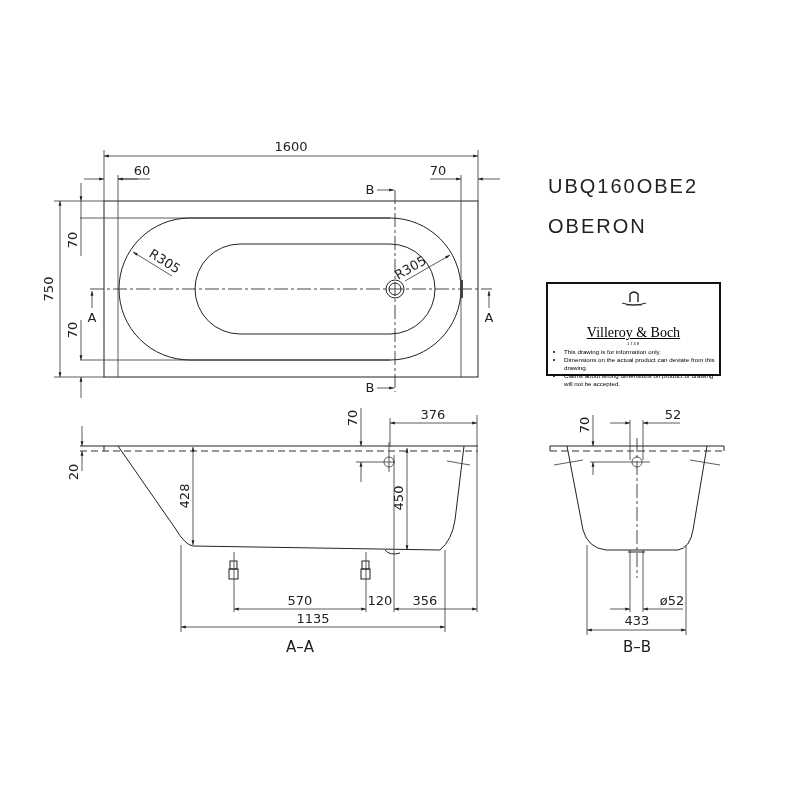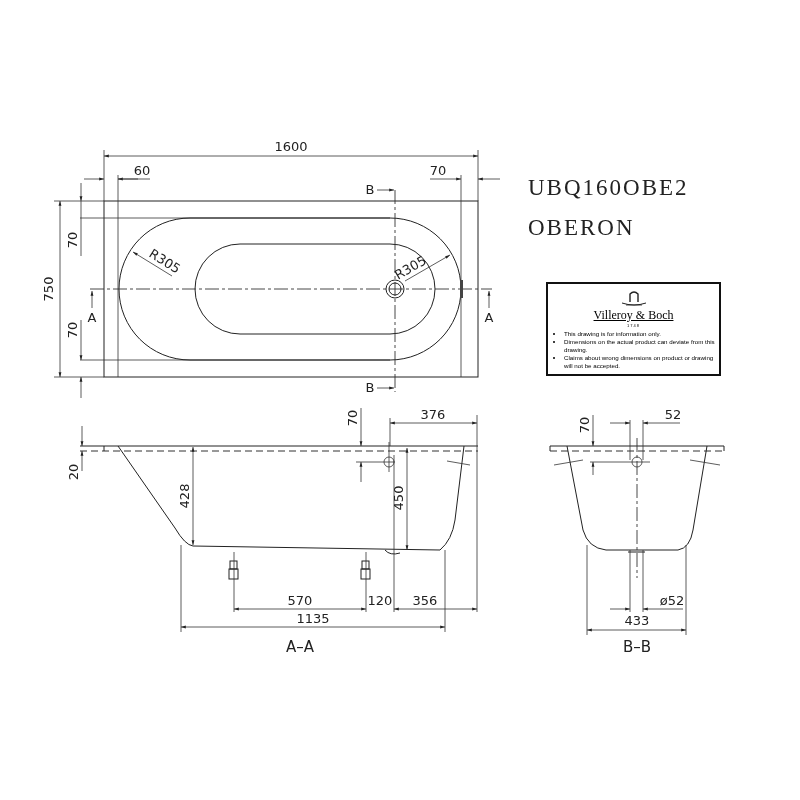--- a/index.html
+++ b/index.html
@@ -3,23 +3,23 @@
 <meta charset="utf-8">
 <style>
   html, body { margin:0; padding:0; background:#ffffff; }
   body { width:800px; height:800px; position:relative; overflow:hidden; font-family:"DejaVu Sans", sans-serif; }
   svg { position:absolute; left:0; top:0; }
   .ln { stroke:#222; stroke-width:1; fill:none; }
   .thin { stroke:#333; stroke-width:0.8; fill:none; }
   .dash { stroke:#333; stroke-width:1; fill:none; stroke-dasharray:7 4; }
   .center { stroke:#333; stroke-width:0.9; fill:none; stroke-dasharray:14 3 3 3; }
   .dim { font-family:"DejaVu Sans", sans-serif; font-size:13px; fill:#222; }
-  .title { position:absolute; left:528px; font-family:Liberation Serif, serif; font-size:23px; letter-spacing:2px; color:#222; font-weight:300; }
+  .title { position:absolute; left:548px; font-family:Liberation Sans, sans-serif; font-size:20px; letter-spacing:2px; color:#222; font-weight:300; }
   .notice { position:absolute; left:546px; top:282px; width:175px; height:94px; border:2px solid #111; background:#fff; box-sizing:border-box; font-family:"Liberation Sans", sans-serif; }
-  .notice .brand { text-align:center; font-family:"Liberation Serif", serif; font-size:12px; margin-top:0; text-decoration:underline; }
+  .notice .brand { text-align:center; font-family:"Liberation Serif", serif; font-size:14px; margin-top:17px; text-decoration:underline; }
   .notice .year { text-align:center; font-size:4px; letter-spacing:1px; }
   .notice ul { margin:2px 0 0 0; padding-left:16px; font-size:6.2px; line-height:8px; }
   .notice li { margin:0; }
   .logo { display:block; margin:6px auto 0; }
 </style>
 </head>
 <body>
 
 <div class="title" style="top:175px">UBQ160OBE2</div>
 <div class="title" style="top:215px">OBERON</div>

